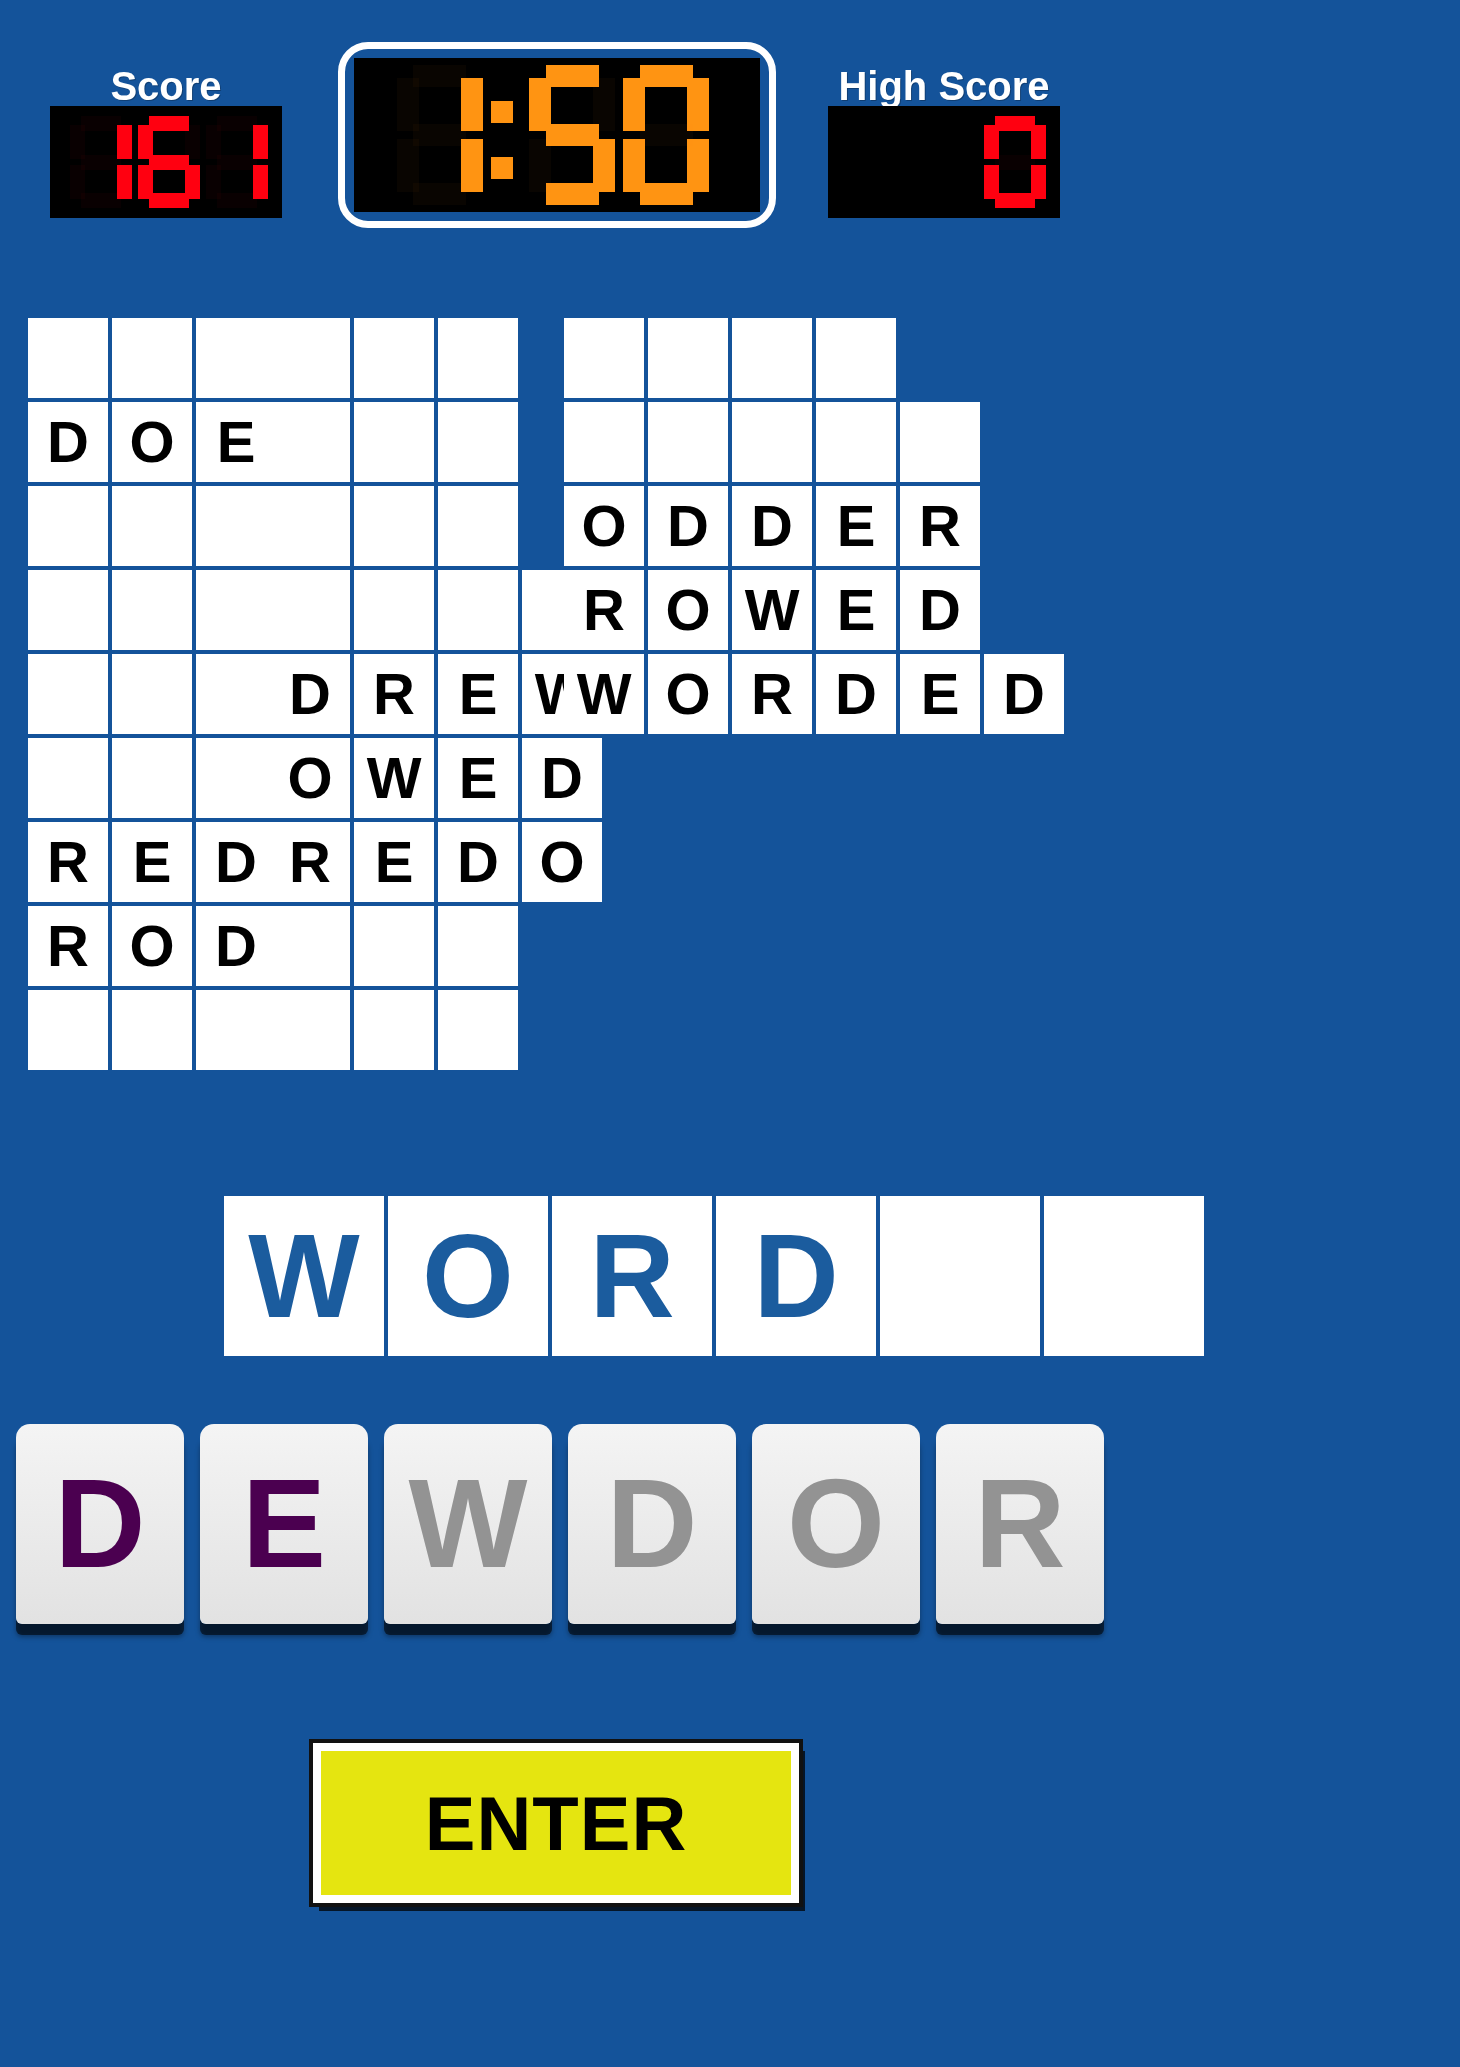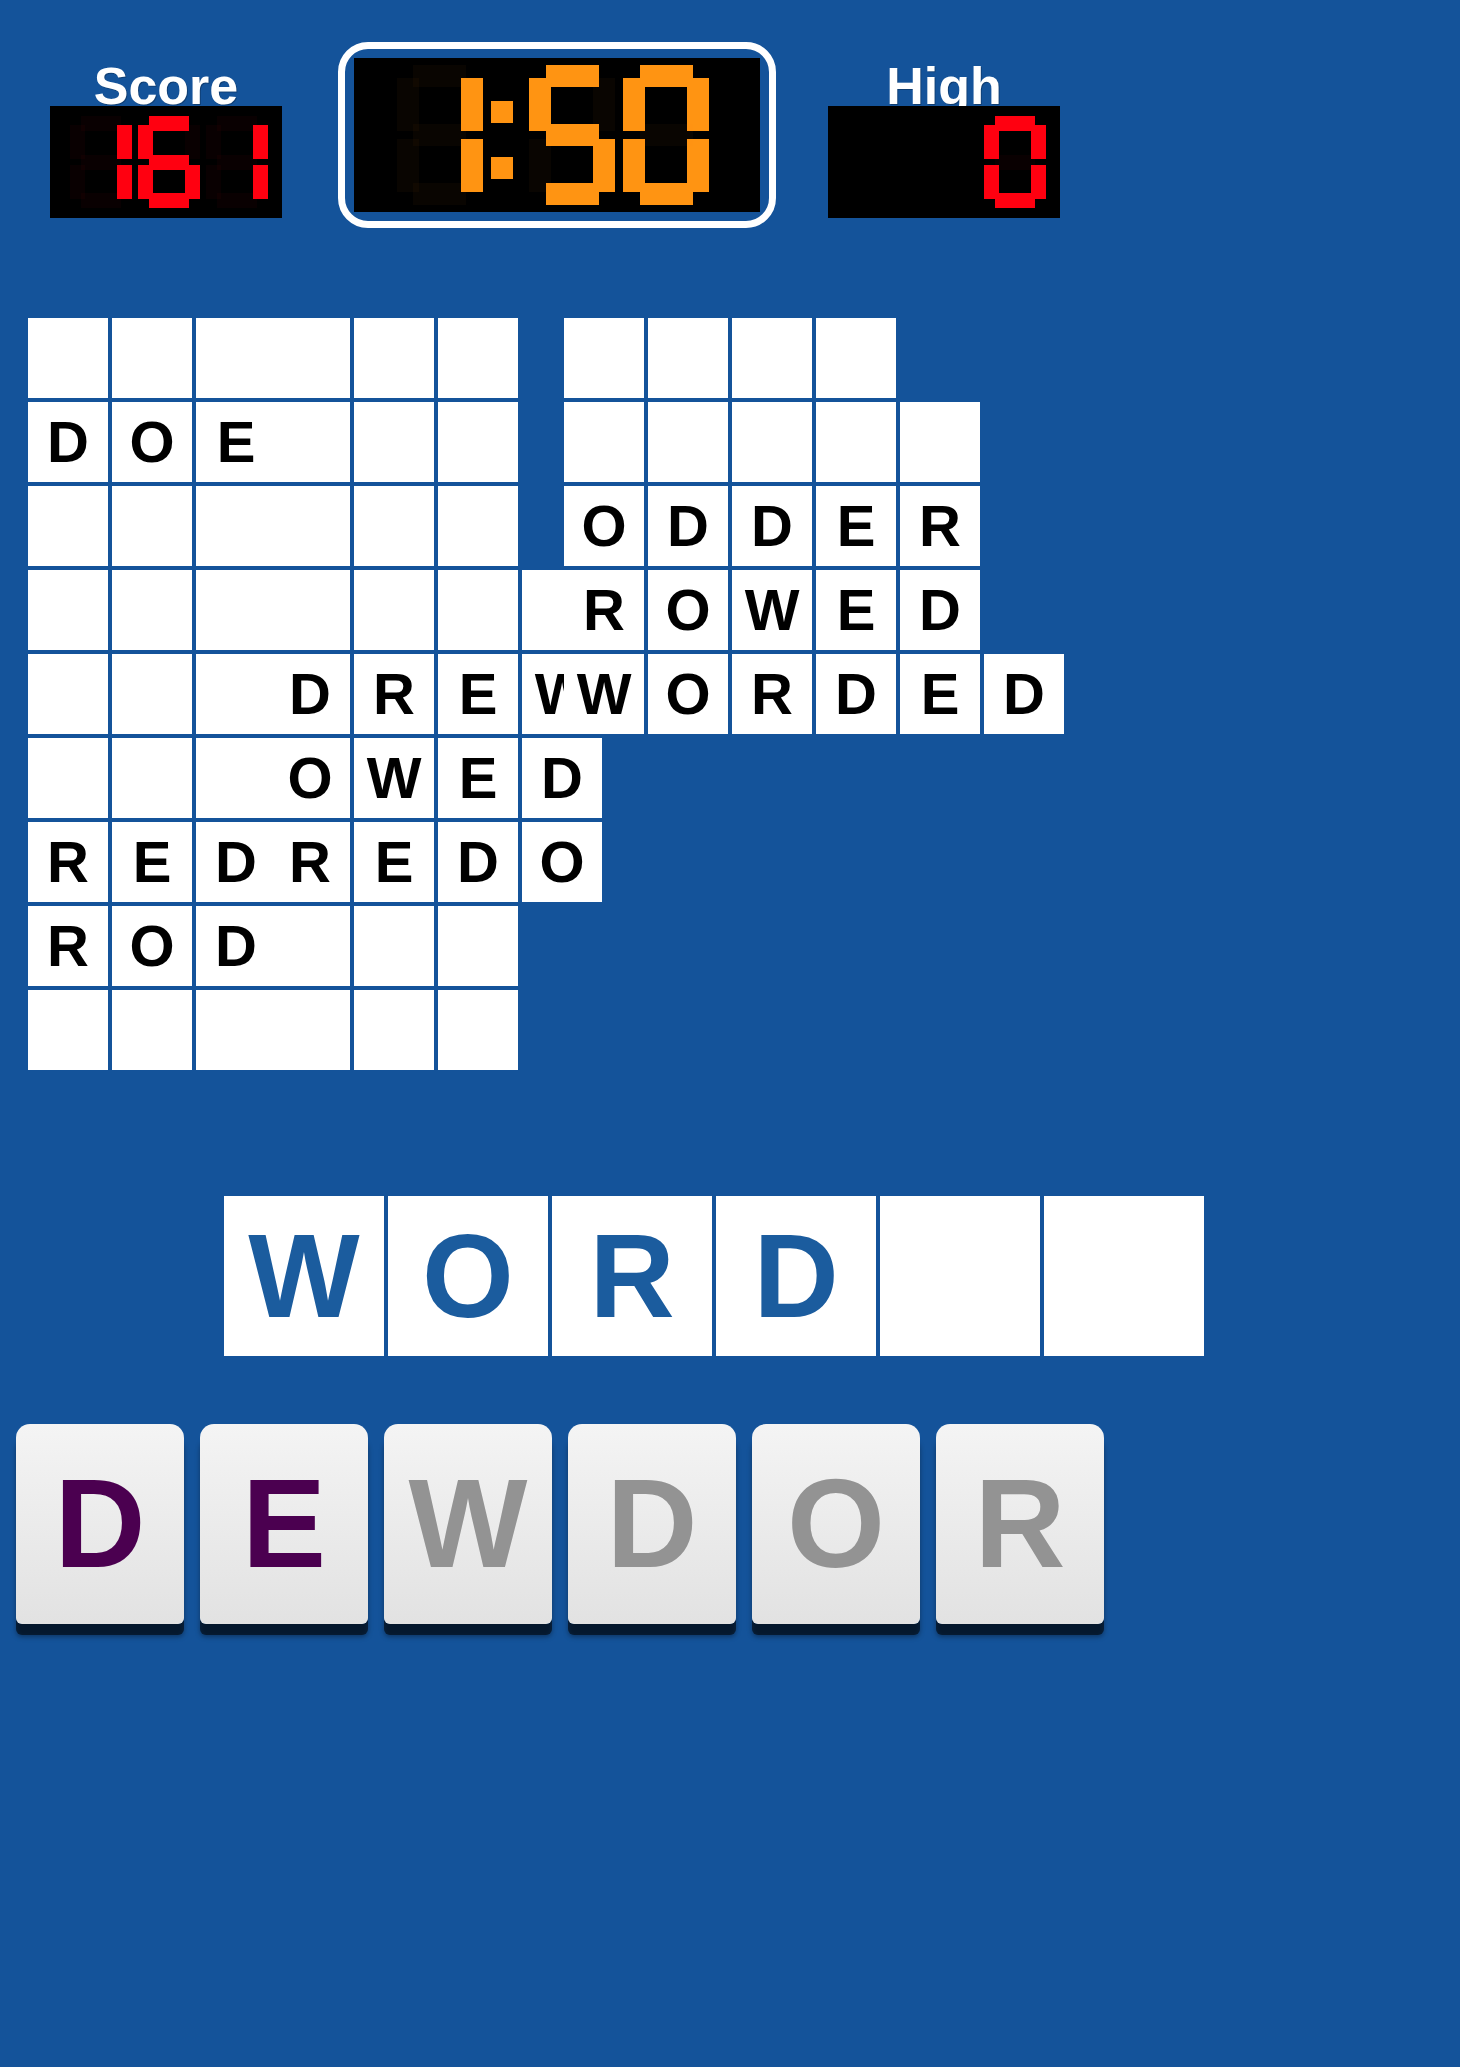--- a/index.html
+++ b/index.html
@@ -8,21 +8,21 @@
     background: #14539a;
     font-family: "Liberation Sans", sans-serif;
     overflow: hidden;
   }
   .app { position: relative; width: 1460px; height: 2067px; background: #14539a; }
 
   
   .topbar { position: absolute; left: 0; top: 0; width: 1460px; height: 300px; }
 
   .panel-label {
-    color: #ffffff; font-weight: bold; font-size: 52px;
+    color: #ffffff; font-weight: bold; font-size: 40px;
     text-align: center; letter-spacing: 0px;
     line-height: 44px;
     text-shadow: 1px 1px 0 rgba(0,0,0,.25);
   }
 
   .seg-panel {
     background: #000000;
     display: flex; align-items: center;
     overflow: hidden;
   }
@@ -380,14 +380,15 @@
 
   <div id="tiles">
       <div class="tile avail" style="color: rgb(75, 0, 80);">D</div>
       <div class="tile avail" style="color: rgb(75, 0, 80);">E</div>
       <div class="tile used" style="color: rgb(147, 147, 147);">W</div>
       <div class="tile used" style="color: rgb(147, 147, 147);">D</div>
       <div class="tile used" style="color: rgb(147, 147, 147);">O</div>
       <div class="tile used" style="color: rgb(147, 147, 147);">R</div>
     </div>
 
+  <div id="enter-btn" style="background: rgb(229, 229, 16); color: rgb(0, 0, 0);">ENTER</div>
 
 </div>
 
 </body></html>

